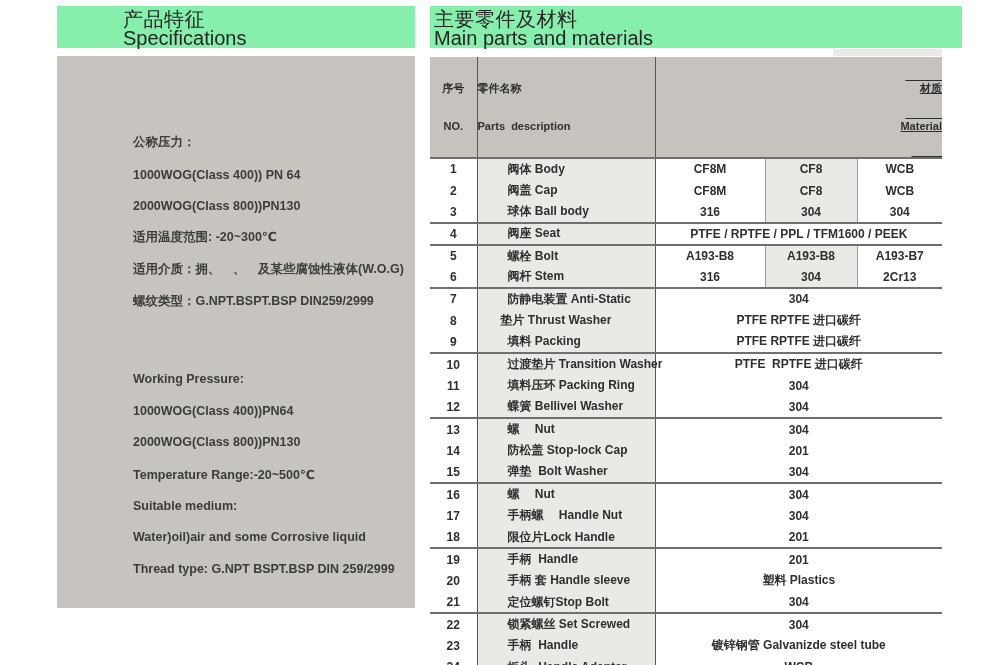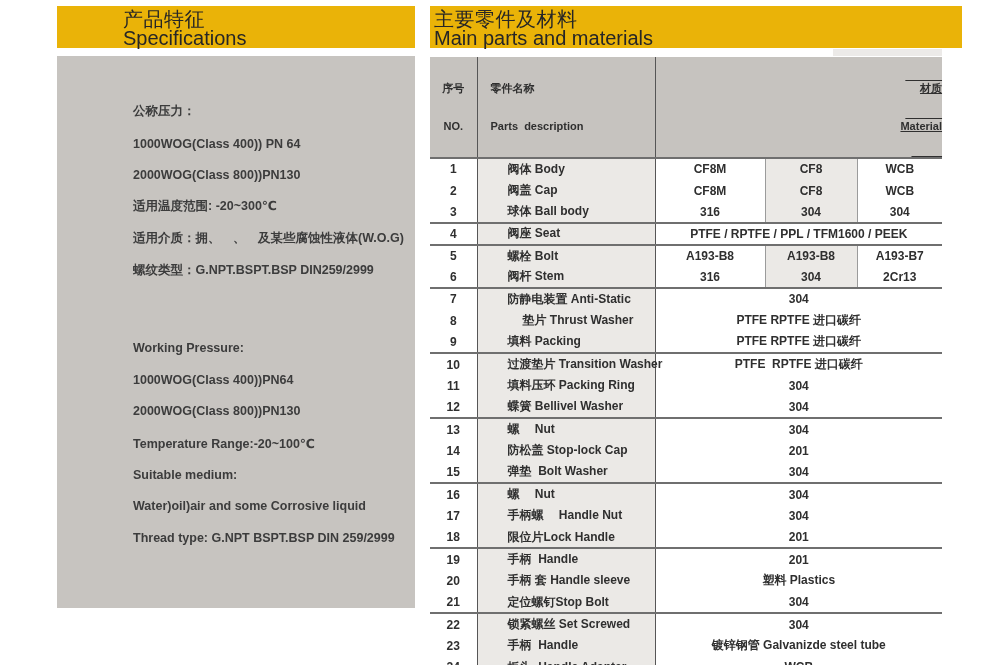--- a/index.html
+++ b/index.html
@@ -1,46 +1,46 @@
 <!DOCTYPE html>
 <html><head>
 <meta charset="utf-8">
 <style>
   * { margin:0; padding:0; box-sizing:border-box; }
   body { background:#ffffff; font-family:"Liberation Sans","DejaVu Sans",sans-serif; }
   .page { position:relative; width:1000px; height:665px; background:#ffffff; overflow:hidden; }
 
-  .band { position:absolute; top:6px; height:42px; background:#eab308; padding-top:2px; }
+  .band { position:absolute; top:6px; height:42px; background:#86efac; padding-top:2px; }
   .band-left  { left:57px;  width:358px; padding-left:66px; }
   .band-right { left:430px; width:532px; padding-left:4px; }
   .band .title    { font-size:20px; line-height:22px; color:#262626; letter-spacing:0.5px; }
   .band .subtitle { font-size:20px; line-height:17px; color:#262626; }
 
   .spec-panel { position:absolute; left:57px; top:56px; width:358px; height:552px;
-                background:#c7c4c0; padding:40px 14px 0 76px; }
+                background:#c7c4c0; padding:71px 14px 0 76px; }
   .spec-line { height:31.7px; display:flex; align-items:center; white-space:pre;
                font-size:12.5px; font-weight:bold; color:#3c3c3c; }
   .spec-line.gap { margin-top:46px; }
 
   .artifact-strip { position:absolute; left:833px; top:49px; width:109px; height:7px; background:#eceae8; }
 
   .table-wrap { position:absolute; left:430px; top:57px; }
   table { border-collapse:collapse; table-layout:fixed; width:512px; }
   thead th { background:#c6c3bf; height:35px; border-bottom:2px solid #6f6f6f;
              font-size:11px; font-weight:bold; color:#2f2f2f; vertical-align:middle; white-space:pre; }
   thead th div { line-height:14px; }
   .th-no    { text-align:center; border-right:1.5px solid #565656; }
-  .th-parts { text-align:left; padding-left:13px; border-right:1.5px solid #565656; }
+  .th-parts { text-align:left; border-right:1.5px solid #565656; }
   .th-mat   { text-align:right;text-decoration:underline; }
 
   td { height:21.7px; padding:0; font-size:12px; font-weight:bold; color:#2f2f2f;
        vertical-align:middle; white-space:pre; }
   .c-no   { text-align:center; border-right:1.5px solid #565656; background:#ffffff; }
   .c-name { text-align:left; padding-left:30px; border-right:1.5px solid #565656; background:#ebe9e6; }
-  .c-name.indent { padding-left:45px; }
+  .c-name.indent { padding-left:23px; }
   .c-mat  { text-align:center; background:#ffffff;margin-left:36px; }
   .c-mat.shade { background:#ebe9e6; }
   .c-mat.vdiv  { border-left:1px solid #9b9b9b; }
   tr.group-end td { border-bottom:2px solid #6f6f6f; }
 </style>
 </head>
 <body>
 
 <div class="page">
 
@@ -59,21 +59,21 @@
   <div class="spec-panel">
     <div class="spec-line">公称压力：</div>
     <div class="spec-line">1000WOG(Class 400)) PN 64</div>
     <div class="spec-line">2000WOG(Class 800))PN130</div>
     <div class="spec-line">适用温度范围: -20~300℃</div>
     <div class="spec-line">适用介质：拥、　、　及某些腐蚀性液体(W.O.G)</div>
     <div class="spec-line">螺纹类型：G.NPT.BSPT.BSP DIN259/2999</div>
     <div class="spec-line gap">Working Pressure:</div>
     <div class="spec-line">1000WOG(Class 400))PN64</div>
     <div class="spec-line">2000WOG(Class 800))PN130</div>
-    <div class="spec-line">Temperature Range:-20~100℃</div>
+    <div class="spec-line">Temperature Range:-20~500℃</div>
     <div class="spec-line">Suitable medium:</div>
     <div class="spec-line">Water)oil)air and some Corrosive liquid</div>
     <div class="spec-line">Thread type: G.NPT BSPT.BSP DIN 259/2999</div>
   </div>
 
   <div class="table-wrap">
     <table>
       <colgroup>
         <col style="width:47px">
           <col style="width:178px">

